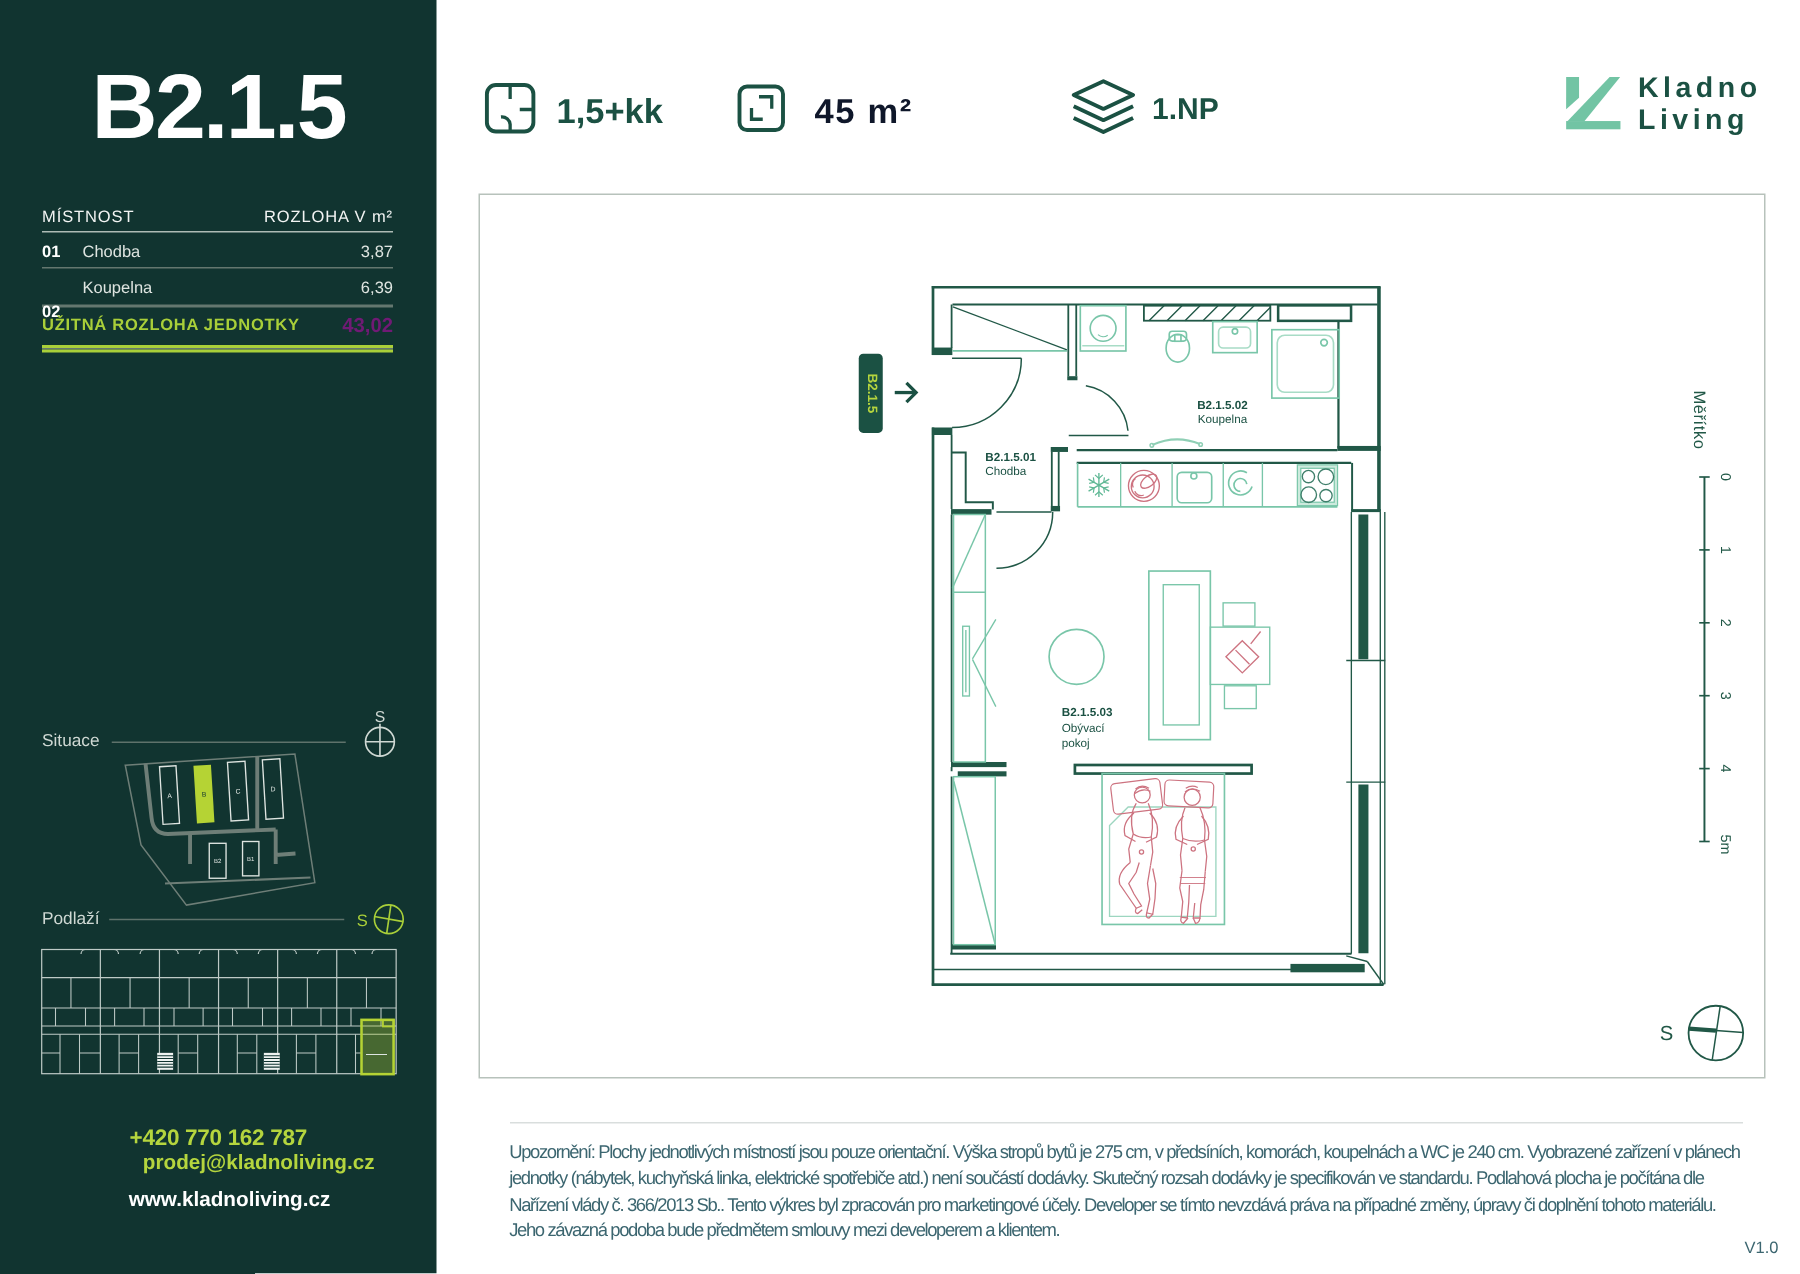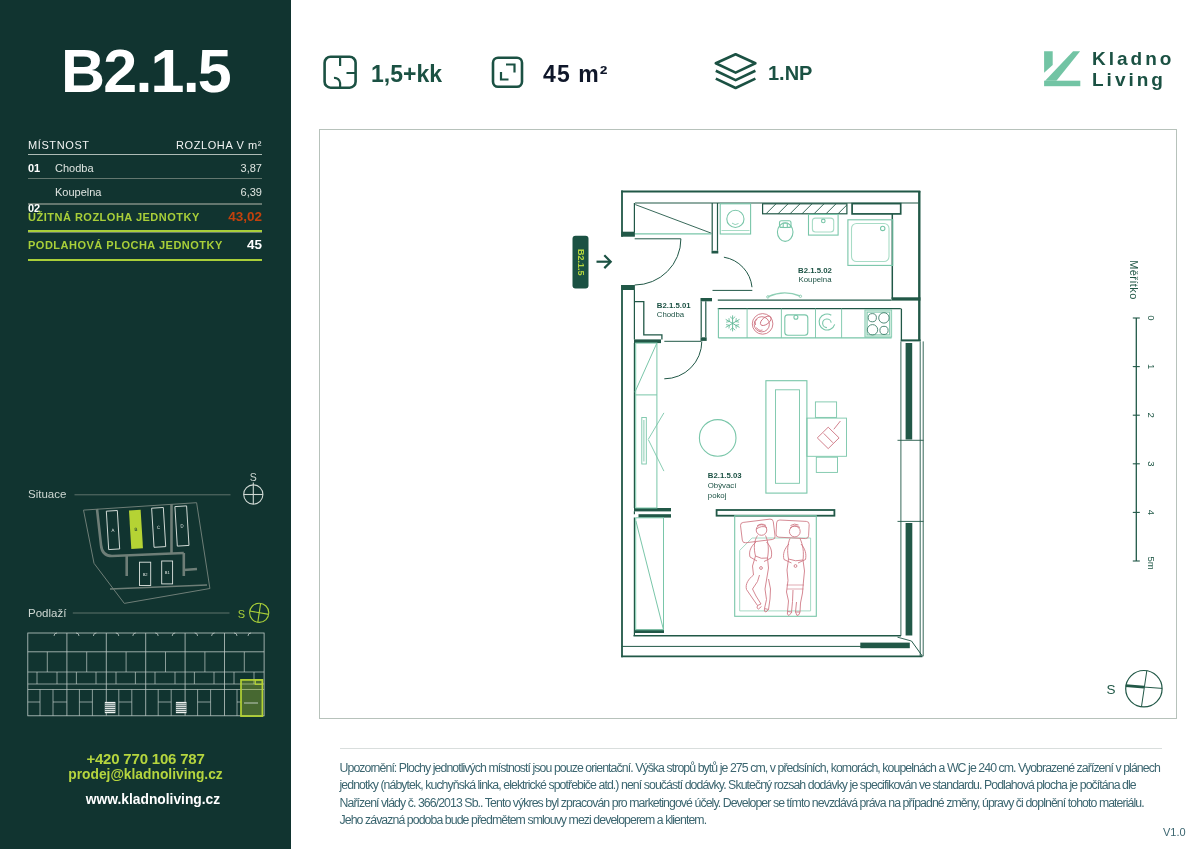--- a/index.html
+++ b/index.html
@@ -33,30 +33,26 @@
     <span style="position:absolute;left:0;top:23px;color:#ffffff;font-weight:bold;">02</span>
     <span style="position:absolute;left:27px;top:7px;">Koupelna</span>
     <span style="position:absolute;right:0;top:7px;">6,39</span>
   </div>
   <div style="border-bottom:1px solid #64776f;"></div>
 
   <div style="border-bottom:1px solid #64776f;"></div>
 
   <div style="position:relative;height:25.2px;">
     <span style="position:absolute;left:0;top:6px;color:#a9cf39;font-weight:bold;letter-spacing:0.5px;">UŽITNÁ ROZLOHA JEDNOTKY</span>
-    <span style="position:absolute;right:0;top:4.5px;color:#c2410c;font-weight:bold;font-size:13.5px;text-align:right;">43,02</span>
+    <span style="position:absolute;right:0;top:4.5px;color:#701a75;font-weight:bold;font-size:13.5px;text-align:right;">43,02</span>
   </div>
   <div style="border-bottom:2.5px solid #a9cf39;"></div>
 
   <div style="border-bottom:1px solid #64776f;"></div>
 
-  <div style="position:relative;height:26.4px;">
-    <span style="position:absolute;left:0;top:6px;color:#a9cf39;font-weight:bold;letter-spacing:0.5px;">PODLAHOVÁ PLOCHA JEDNOTKY</span>
-    <span style="position:absolute;right:0;top:4.5px;color:#ffffff;font-weight:bold;font-size:13.5px;">45</span>
-  </div>
   <div style="border-bottom:2.5px solid #a9cf39;"></div>
 </div>
 
 <div class="abs" style="left:28px;top:488px;color:#cfd8d3;font-size:11.5px;">Situace</div>
 
 <div class="abs" style="left:28px;top:606.5px;color:#cfd8d3;font-size:11.5px;">Podlaží</div>
 
 <svg class="abs" style="left:0;top:0;" width="291" height="849" viewBox="0 0 291 849">
 
   <line x1="74.5" y1="494.8" x2="230.5" y2="494.8" stroke="#5f726b" stroke-width="1"></line>
@@ -149,23 +145,23 @@
     <path d="M 175.9 703.8 h 10.6 M 175.9 705.7 h 10.6 M 175.9 707.6 h 10.6 M 175.9 709.5 h 10.6 M 175.9 711.4 h 10.6" stroke="#113430" stroke-width="0.7"></path>
   </g>
 
   <g>
     <rect x="241" y="679.9" width="21.4" height="36.2" fill="#b5d334" fill-opacity="0.33" stroke="#b5d334" stroke-width="1.7"></rect>
     <rect x="255.3" y="679.9" width="7.1" height="4.4" fill="none" stroke="#b5d334" stroke-width="1.2"></rect>
     <path d="M 244 703 h 14" stroke="#dde5e1" stroke-width="0.8"></path>
   </g>
 </svg>
 
-<div class="abs" style="left:0;top:749.5px;width:291px;text-align:center;color:#b5d53e;font-weight:bold;font-size:15px;letter-spacing:-0.2px;">+420 770 106 787</div>
-
-<div class="abs" style="left:0;top:766.5px;width:291px;text-align:center;color:#b5d53e;font-weight:bold;font-size:13.8px;">prodej@kladnoliving.cz</div>
+<div class="abs" style="left:0;top:749.5px;width:291px;text-align:center;color:#b5d53e;font-weight:bold;font-size:15px;letter-spacing:-0.2px;">+420 770 162 787</div>
+
+<div class="abs" style="left:0;top:766.5px;width:291px;text-align:center;color:#b5d53e;font-weight:bold;font-size:13.8px;padding-left:27px;">prodej@kladnoliving.cz</div>
 
 <div class="abs" style="left:0;top:791.5px;width:306px;text-align:center;color:#ffffff;font-weight:bold;font-size:13.8px;">www.kladnoliving.cz</div>
 
 <svg class="abs" style="left:320px;top:50px;" width="470" height="45" viewBox="0 0 470 45">
 
   <g stroke="#1b5143" fill="none" stroke-width="2.6">
     <rect x="4.6" y="6.7" width="31" height="31" rx="6"></rect>
     <path d="M 20.1 6.7 L 20.1 16 M 35.6 23 L 26.5 23 M 20.1 37.7 L 20.1 33 A 5.5 5.5 0 0 0 14 28" stroke-width="2.2"></path>
   </g>
 

